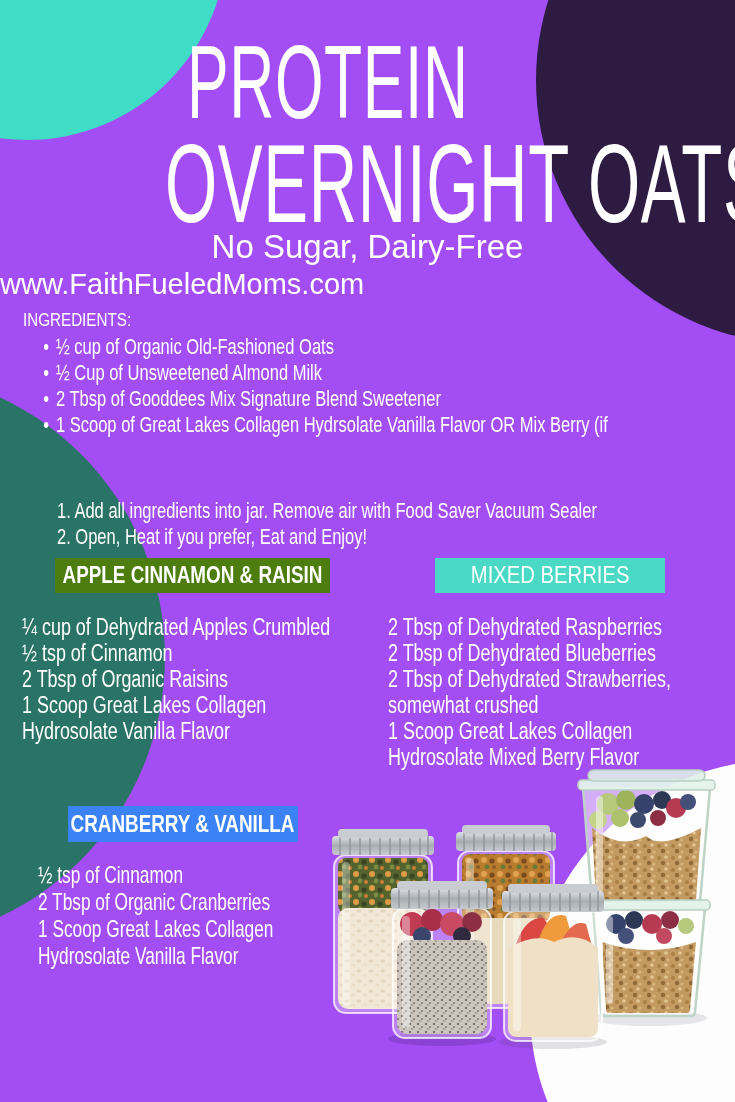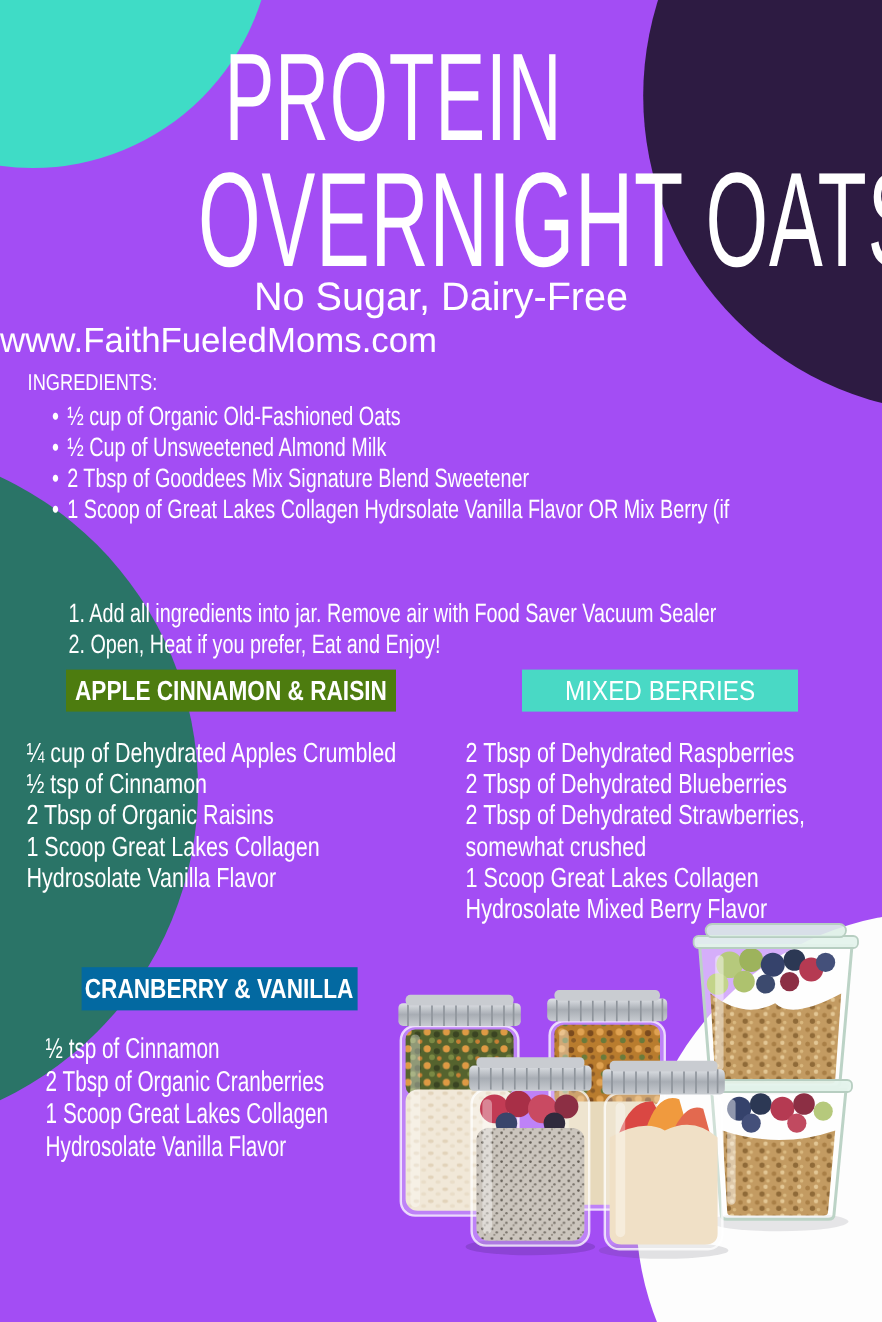--- a/index.html
+++ b/index.html
@@ -39,21 +39,21 @@
   .apple-list{left:22px;top:614px;}
   .mixed-list{left:388px;top:614px;}
   .cran-list{left:38px;top:861px;font-size:24px;line-height:27px;}
 
   .vbox{position:absolute;height:35px;display:flex;align-items:center;justify-content:center;}
   .vbox .hdr-text{white-space:nowrap;font-size:23px;transform:scaleX(0.82);transform-origin:50% 50%;}
   .box-apple{left:55px;top:558px;width:275px;background:#4d7c0f;}
   .box-apple .hdr-text{font-weight:bold;}
   .box-mixed{left:435px;top:558px;width:230px;background:#49D9C5;}
   .box-mixed .hdr-text{transform:scaleX(0.88);}
-  .box-cran{left:68px;top:806px;width:230px;height:36px;background:#0369a1;}
+  .box-cran{left:68px;top:806px;width:230px;height:36px;background:#3b82f6;}
   .box-cran .hdr-text{font-weight:bold;}
 
   .jars{position:absolute;left:320px;top:758px;width:415px;height:344px;}
 </style>
 </head>
 <body>
 
 <div class="canvas">
 
   <div class="circle c-teal"></div>

